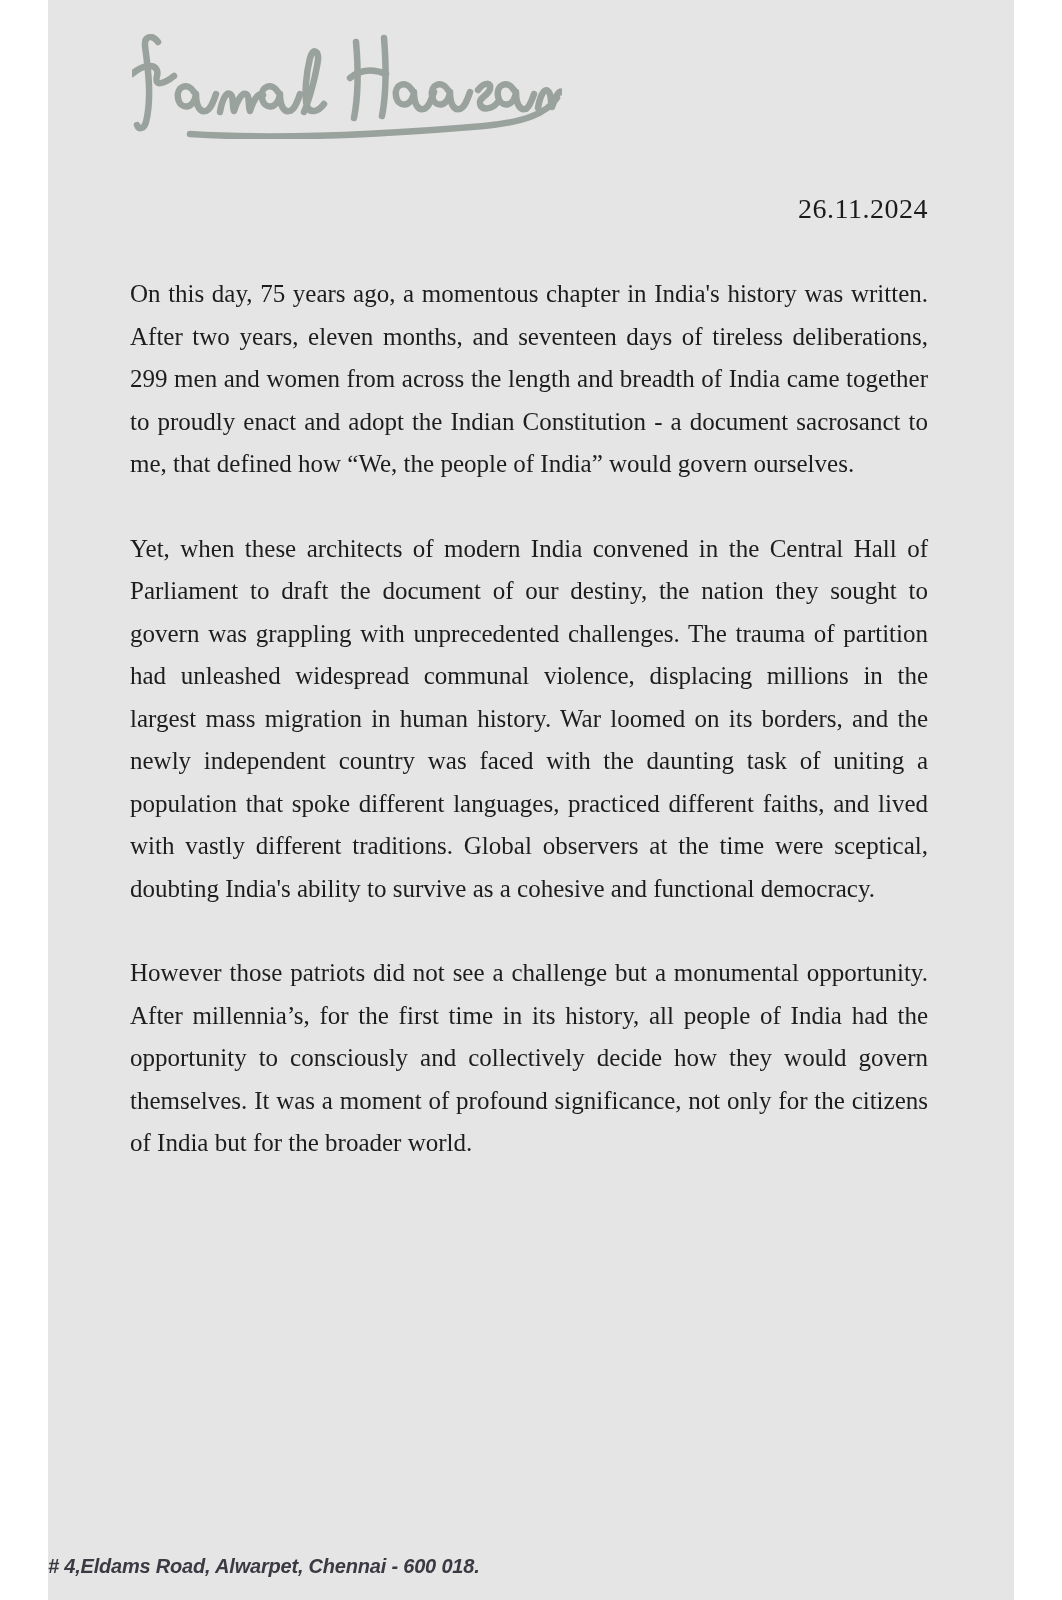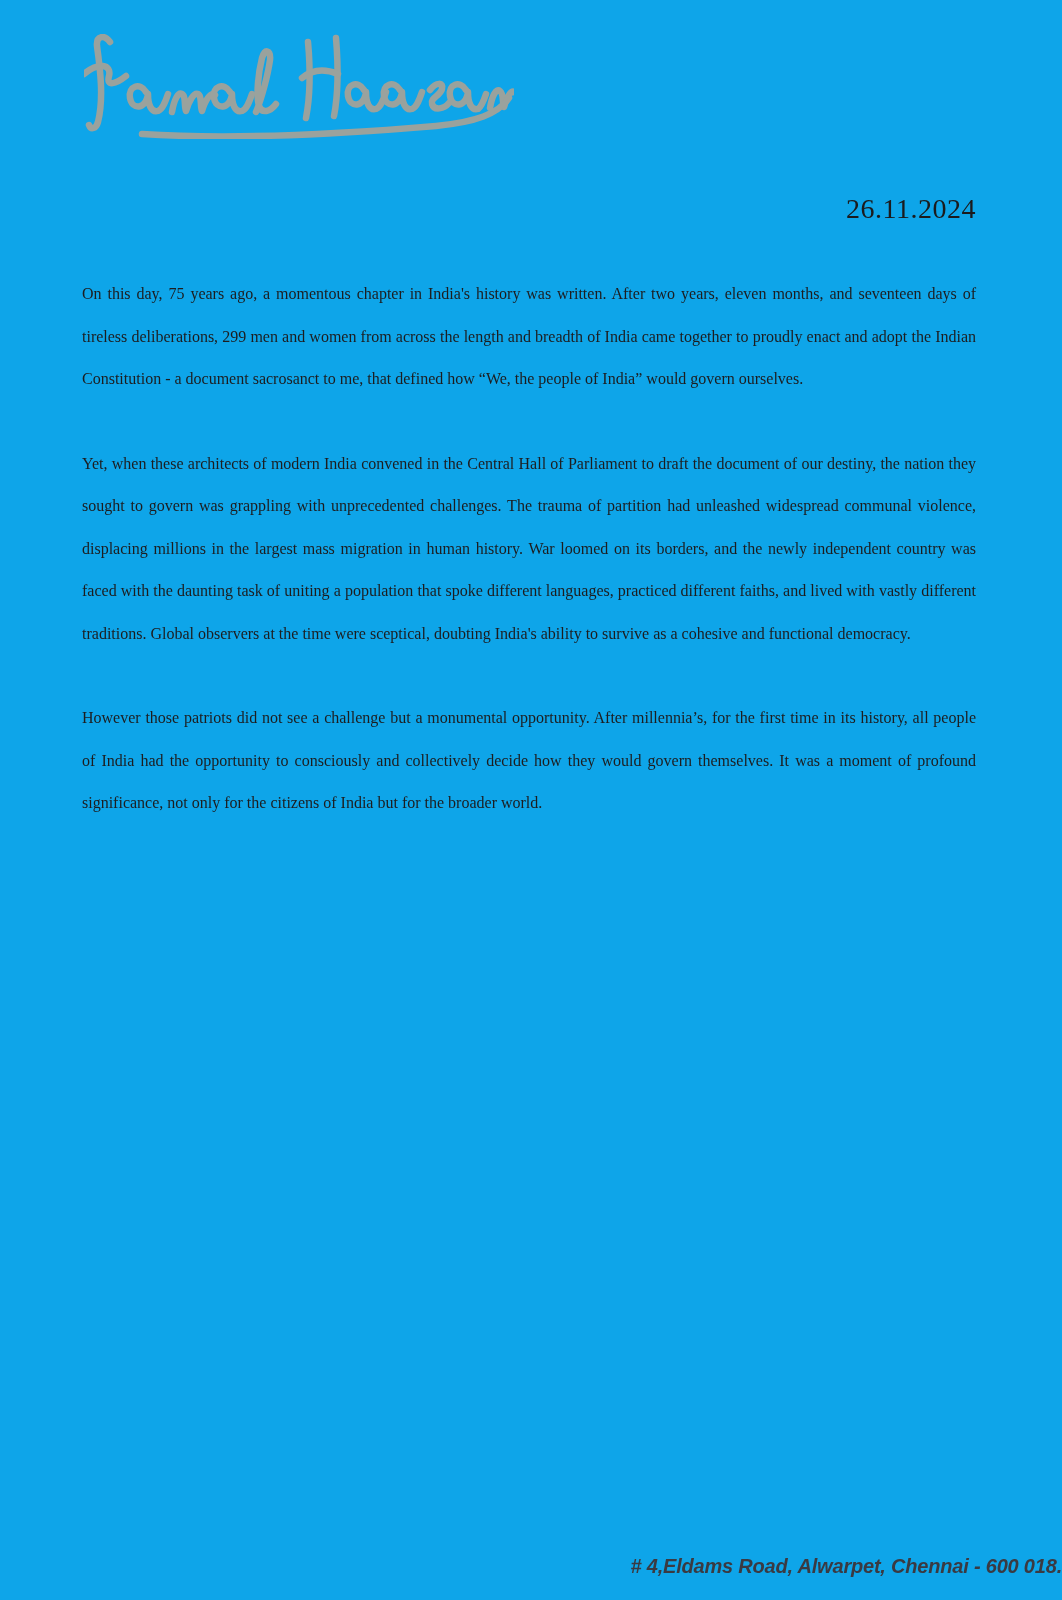--- a/index.html
+++ b/index.html
@@ -2,24 +2,24 @@
 <html><head>
 <meta charset="utf-8">
 <style>
   html, body {
     margin: 0;
     padding: 0;
     background: #ffffff;
   }
   .page {
     position: relative;
-    width: 1062px;
+    width: 966px;
     height: 1600px;
     margin: 0 auto;
-    background: #0ea5e9;
+    background: #e5e5e5;
     box-sizing: border-box;
     padding: 34px 86px 0 82px;
     font-family: "Liberation Serif", serif;
     color: #1d1d1f;
     overflow: hidden;
   }
   .signature-block {
     margin: 0;
     padding: 0;
   }
@@ -31,33 +31,33 @@
   }
   .letter-date {
     margin-top: 54px;
     text-align: right;
     font-size: 28px;
     letter-spacing: 0.5px;
     color: #1b1b1d;
   }
   .letter-body {
     margin-top: 48px;
-    font-size: 16px;
+    font-size: 25px;
     line-height: 42.5px;
     text-align: justify;
   }
   .letter-body p {
     margin: 0 0 42px 0;
   }
   .footer-address {
     position: absolute;
     left: 0;
     right: 0;
     bottom: 22px;
-    text-align: right;
+    text-align: left;
     font-family: "Liberation Sans", sans-serif;
     font-style: italic;
     font-weight: bold;
     font-size: 20px;
     letter-spacing: -0.2px;
     color: #3a3a42;
   }
 </style>
 </head>
 <body>

